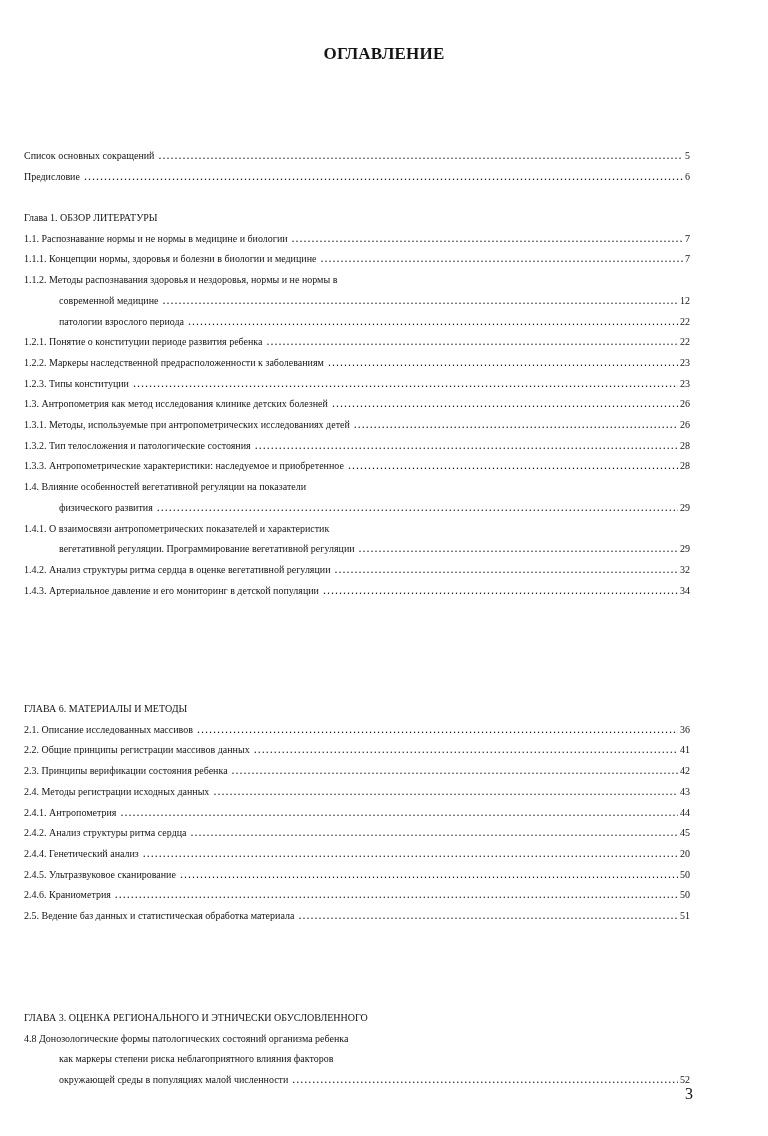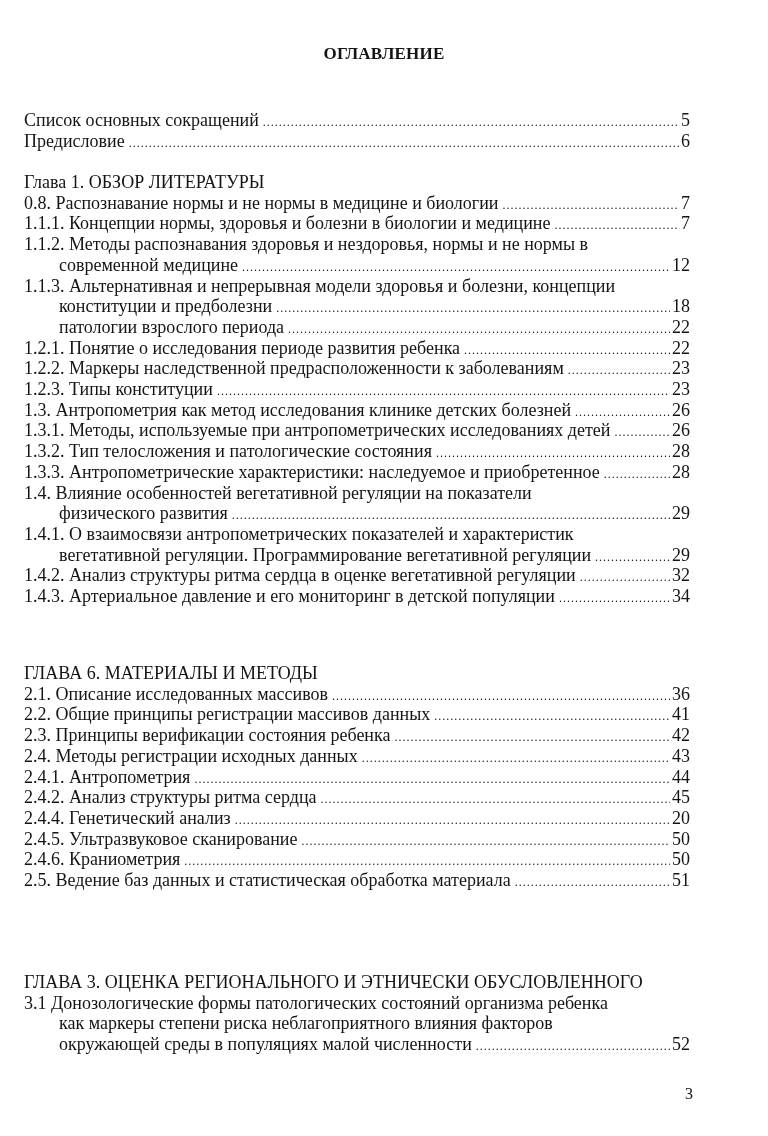--- a/index.html
+++ b/index.html
@@ -1,21 +1,21 @@
 <!DOCTYPE html>
 <html><head>
 <meta charset="utf-8">
 <style>
   html, body { margin: 0; padding: 0; background: #ffffff; }
   body { width: 768px; height: 1136px; position: relative; overflow: hidden;
          font-family: "Liberation Serif", "DejaVu Serif", serif; color: #141414; }
   .page { position: absolute; left: 0; top: 0; width: 768px; height: 1136px; }
   .title { position: absolute; top: 44px; left: 0; width: 768px; text-align: center;
            font-weight: bold; font-size: 17px; letter-spacing: 0.2px; }
-  .toc { position: absolute; left: 24px; width: 666px; font-size: 18px; line-height: 20.7px; }
+  .toc { position: absolute; left: 24px; width: 666px; font-size: 10px; line-height: 20.7px; margin-top: 36px; }
   .entry { display: flex; align-items: baseline; white-space: nowrap; }
   .entry .text { flex: 0 0 auto; }
   .entry .dots { flex: 1 1 auto; overflow: hidden; margin: 0 2px 0 4px; letter-spacing: 1px;
                  font-size: 12px; line-height: 1; }
   .entry .dots::before { content: "................................................................................................................................................................................................................"; }
   .entry .page-num { flex: 0 0 auto; text-align: right; }
   .cont { padding-left: 35px; justify-content: space-between; }
   .chapter { white-space: nowrap; }
   .page-number { position: absolute; left: 685px; top: 1085px; font-size: 16px; }
 </style>
@@ -35,58 +35,50 @@
         <span class="text">Предисловие</span>
         <span class="dots"></span>
         <span class="page-num">6</span>
       </div>
   </div>
 
   <div class="toc" style="top:172px;">
     <div class="chapter">Глава 1. ОБЗОР ЛИТЕРАТУРЫ</div>
 
     <div class="entry">
-        <span class="text">0.8. Распознавание нормы и не нормы в медицине и биологии</span>
+        <span class="text">1.1. Распознавание нормы и не нормы в медицине и биологии</span>
         <span class="dots"></span>
         <span class="page-num">7</span>
       </div>
     <div class="entry">
         <span class="text">1.1.1.  Концепции нормы, здоровья и болезни в биологии и медицине</span>
         <span class="dots"></span>
         <span class="page-num">7</span>
       </div>
 
     <div>
       <div class="chapter">1.1.2.  Методы распознавания здоровья и нездоровья, нормы и не нормы в</div>
       <div class="entry cont">
           <span class="text">современной медицине</span>
           <span class="dots"></span>
           <span class="page-num">12</span>
         </div>
     </div>
 
-    <div>
-      <div class="chapter">1.1.3.  Альтернативная и непрерывная модели здоровья и болезни, концепции</div>
-      <div class="entry cont">
-          <span class="text">конституции и предболезни</span>
-          <span class="dots"></span>
-          <span class="page-num">18</span>
-        </div>
-    </div>
 
     <div>
       <div class="entry cont">
           <span class="text">патологии взрослого периода</span>
           <span class="dots"></span>
           <span class="page-num">22</span>
         </div>
     </div>
 
     <div class="entry">
-        <span class="text">1.2.1. Понятие о исследования периоде развития ребенка</span>
+        <span class="text">1.2.1. Понятие о конституции периоде развития ребенка</span>
         <span class="dots"></span>
         <span class="page-num">22</span>
       </div>
     <div class="entry">
         <span class="text">1.2.2. Маркеры наследственной предрасположенности  к заболеваниям</span>
         <span class="dots"></span>
         <span class="page-num">23</span>
       </div>
     <div class="entry">
         <span class="text">1.2.3. Типы конституции</span>
@@ -194,21 +186,21 @@
     <div class="entry">
         <span class="text">2.5. Ведение баз данных и статистическая обработка материала</span>
         <span class="dots"></span>
         <span class="page-num">51</span>
       </div>
   </div>
 
   <div class="toc" style="top:972px; width:690px;">
     <div class="chapter">ГЛАВА 3. ОЦЕНКА РЕГИОНАЛЬНОГО И ЭТНИЧЕСКИ ОБУСЛОВЛЕННОГО</div>
     <div style="width:666px;">
-      <div class="chapter">3.1 Донозологические формы патологических состояний организма ребенка</div>
+      <div class="chapter">4.8 Донозологические формы патологических состояний организма ребенка</div>
       <div class="chapter cont">как маркеры степени риска неблагоприятного влияния факторов</div>
       <div class="entry cont">
           <span class="text">окружающей среды в популяциях малой численности</span>
           <span class="dots"></span>
           <span class="page-num">52</span>
         </div>
     </div>
   </div>
 
   <div class="page-number">3</div>

